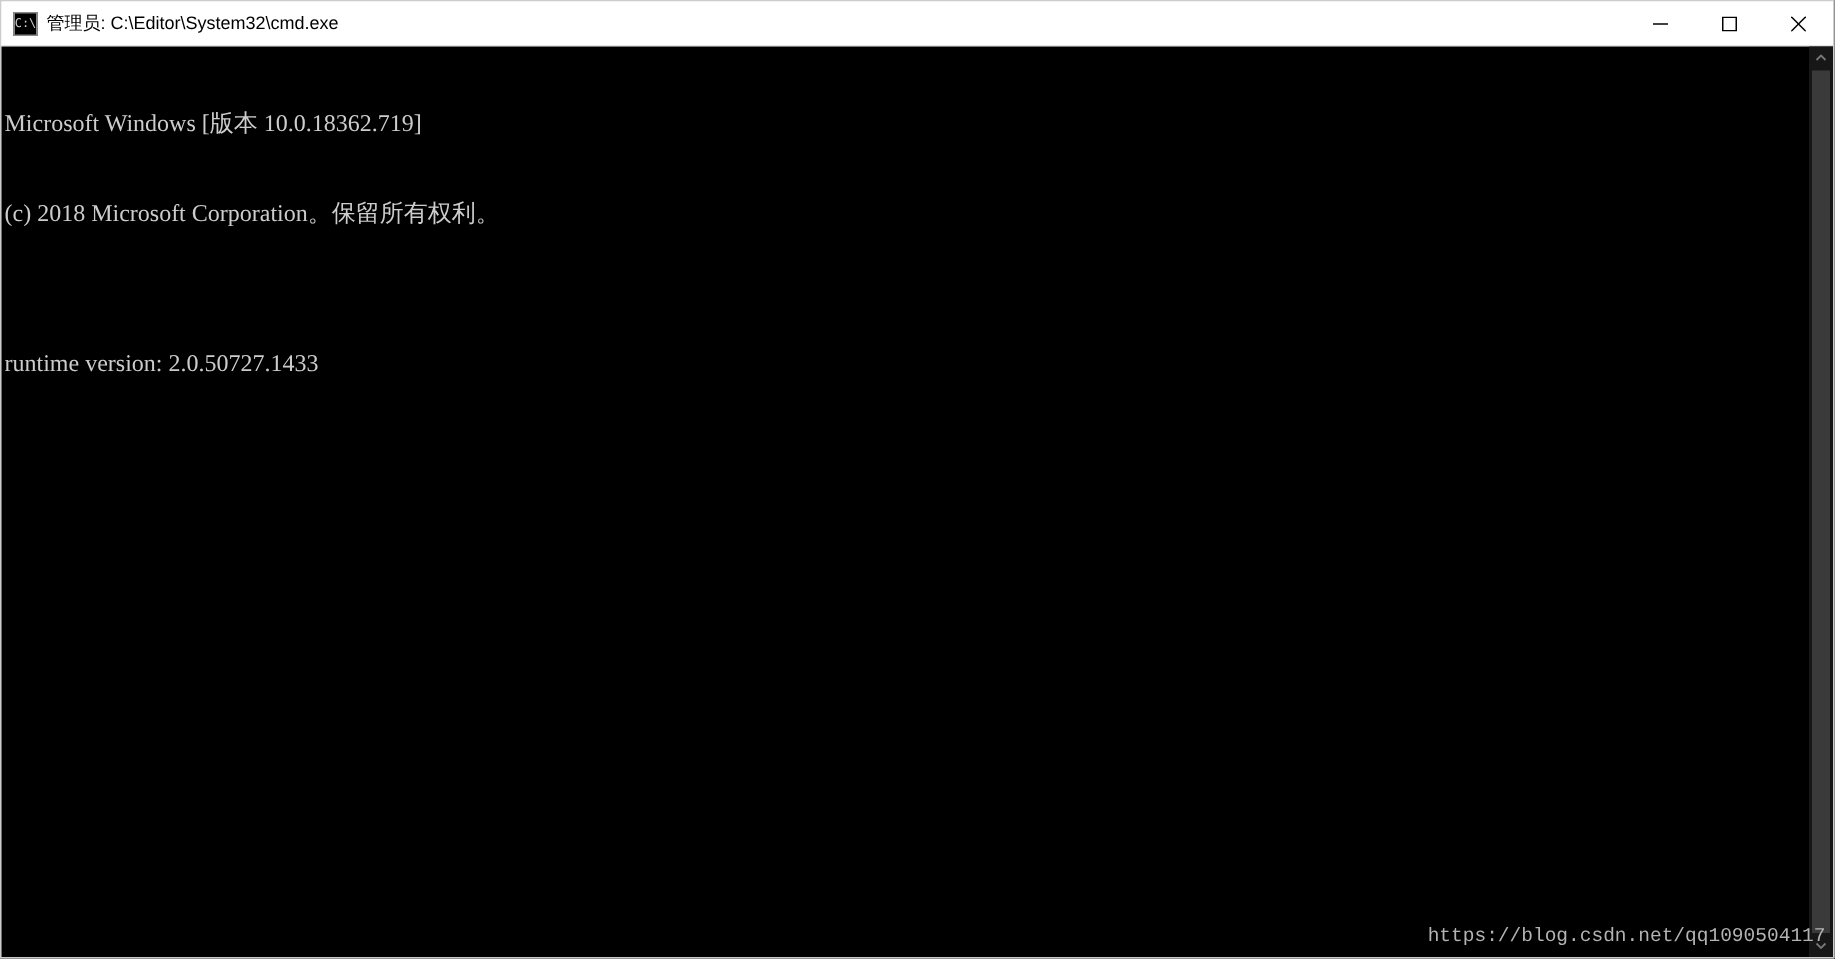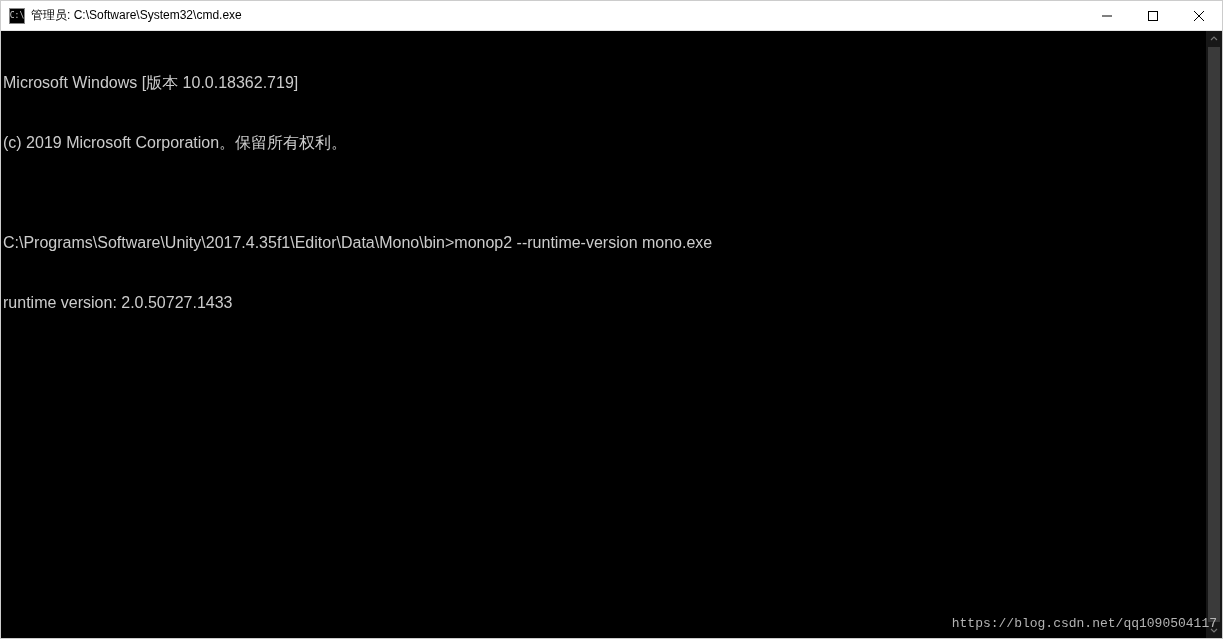--- a/index.html
+++ b/index.html
@@ -69,21 +69,21 @@
     }
     .terminal-area {
       flex: 1;
       display: flex;
       background: #000000;
       overflow: hidden;
     }
     .terminal-content {
       flex: 1;
       padding: 2px 0 0 2px;
-      font-family: Liberation Sans, sans-serif;
+      font-family: Liberation Serif, serif;
       font-size: 16px;
       line-height: 20px;
       color: #cccccc;
       white-space: pre;
       overflow: hidden;
     }
     .terminal-line {
       white-space: pre;
     }
     .scrollbar {
@@ -135,21 +135,21 @@
     }
   </style>
 </head>
 <body>
 
 <div class="window">
   <div class="titlebar">
     <div class="titlebar-icon">
       <span>C:\</span>
     </div>
-    <div class="titlebar-title">管理员: C:\Software\System32\cmd.exe</div>
+    <div class="titlebar-title">管理员: C:\Editor\System32\cmd.exe</div>
     <div class="window-controls">
       <div class="window-control">
         <svg viewBox="0 0 10 10">
             <line x1="0" y1="5" x2="10" y2="5" stroke="#000" stroke-width="1"></line>
           </svg>
       </div>
       <div class="window-control">
         <svg viewBox="0 0 10 10">
             <rect x="0.5" y="0.5" width="9" height="9" fill="none" stroke="#000" stroke-width="1"></rect>
           </svg>
@@ -158,23 +158,22 @@
         <svg viewBox="0 0 10 10">
             <line x1="0" y1="0" x2="10" y2="10" stroke="#000" stroke-width="1"></line>
             <line x1="10" y1="0" x2="0" y2="10" stroke="#000" stroke-width="1"></line>
           </svg>
       </div>
     </div>
   </div>
   <div class="terminal-area">
     <div class="terminal-content">
       <div class="terminal-line">Microsoft Windows [版本 10.0.18362.719]</div>
-      <div class="terminal-line">(c) 2019 Microsoft Corporation。保留所有权利。</div>
+      <div class="terminal-line">(c) 2018 Microsoft Corporation。保留所有权利。</div>
       <div class="terminal-line"></div>
-      <div class="terminal-line">C:\Programs\Software\Unity\2017.4.35f1\Editor\Data\Mono\bin&gt;monop2 --runtime-version mono.exe</div>
       <div class="terminal-line">runtime version: 2.0.50727.1433</div>
       <div class="terminal-line"></div>
       <div class="terminal-line"><span class="cursor"></span></div>
     </div>
     <div class="scrollbar">
       <div class="scrollbar-arrow">
         <svg viewBox="0 0 8 8">
             <polyline points="1,5 4,2 7,5" fill="none" stroke="#777" stroke-width="1.2"></polyline>
           </svg>
       </div>

